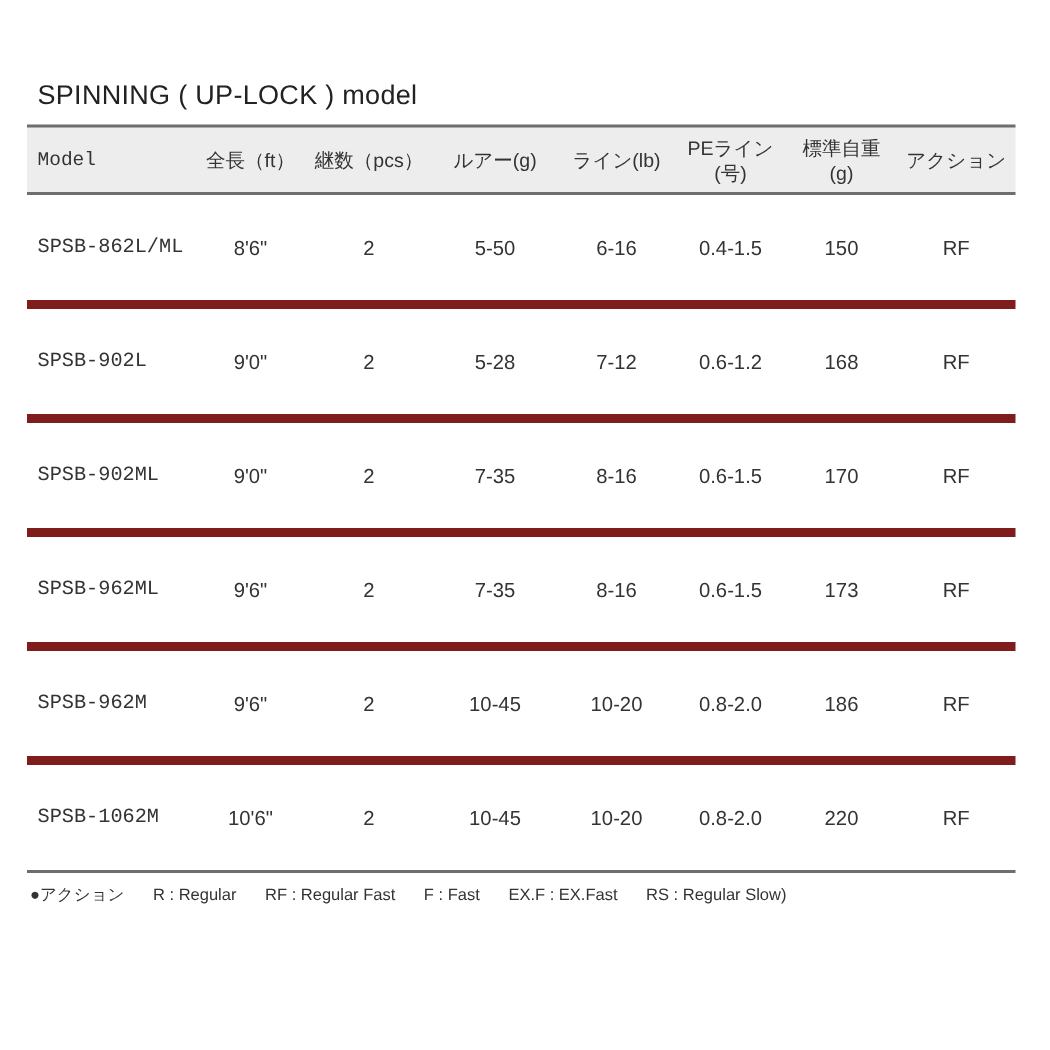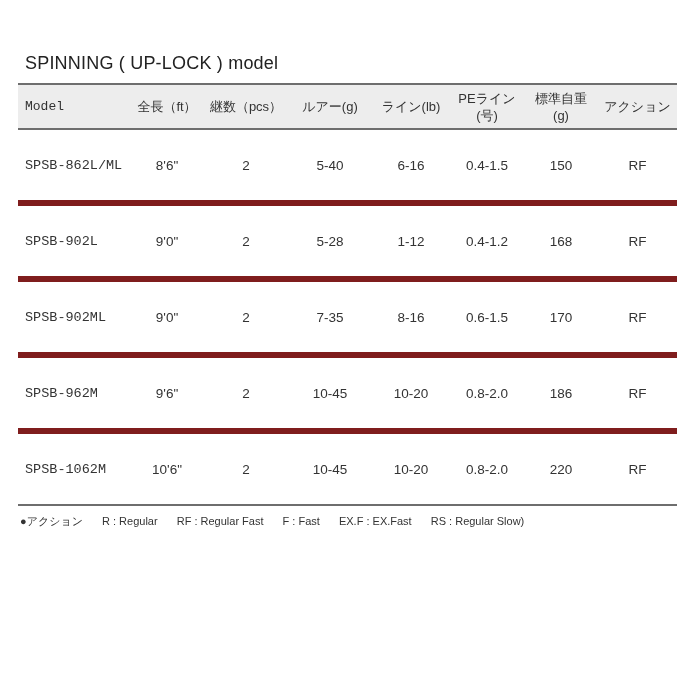--- a/index.html
+++ b/index.html
@@ -114,44 +114,54 @@
           <div>(g)</div>
         </th>
         <th>アクション</th>
       </tr>
     </thead>
     <tbody>
       <tr>
         <td class="left">SPSB-862L/ML</td>
         <td>8'6"</td>
         <td>2</td>
-        <td>5-40</td>
+        <td>5-50</td>
         <td>6-16</td>
         <td>0.4-1.5</td>
         <td>150</td>
         <td>RF</td>
       </tr>
       <tr>
         <td class="left">SPSB-902L</td>
         <td>9'0"</td>
         <td>2</td>
         <td>5-28</td>
-        <td>1-12</td>
-        <td>0.4-1.2</td>
+        <td>7-12</td>
+        <td>0.6-1.2</td>
         <td>168</td>
         <td>RF</td>
       </tr>
       <tr>
         <td class="left">SPSB-902ML</td>
         <td>9'0"</td>
         <td>2</td>
         <td>7-35</td>
         <td>8-16</td>
         <td>0.6-1.5</td>
         <td>170</td>
+        <td>RF</td>
+      </tr>
+      <tr>
+        <td class="left">SPSB-962ML</td>
+        <td>9'6"</td>
+        <td>2</td>
+        <td>7-35</td>
+        <td>8-16</td>
+        <td>0.6-1.5</td>
+        <td>173</td>
         <td>RF</td>
       </tr>
       <tr>
         <td class="left">SPSB-962M</td>
         <td>9'6"</td>
         <td>2</td>
         <td>10-45</td>
         <td>10-20</td>
         <td>0.8-2.0</td>
         <td>186</td>

